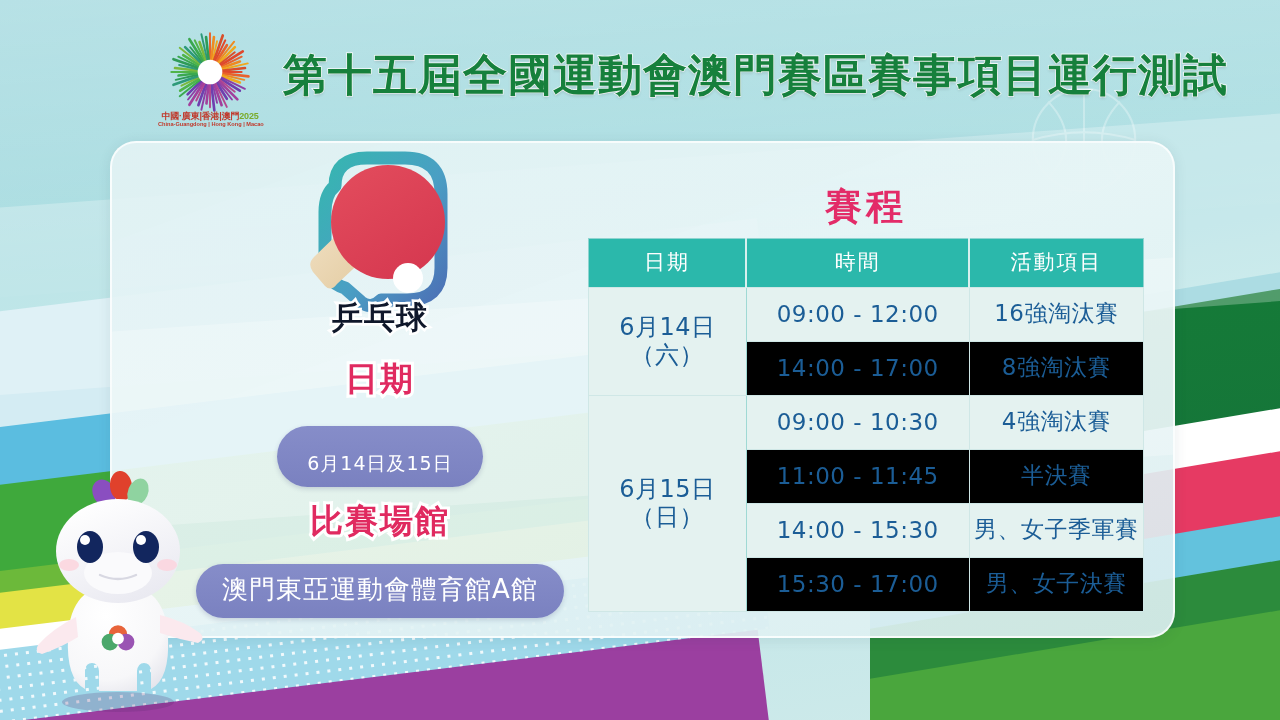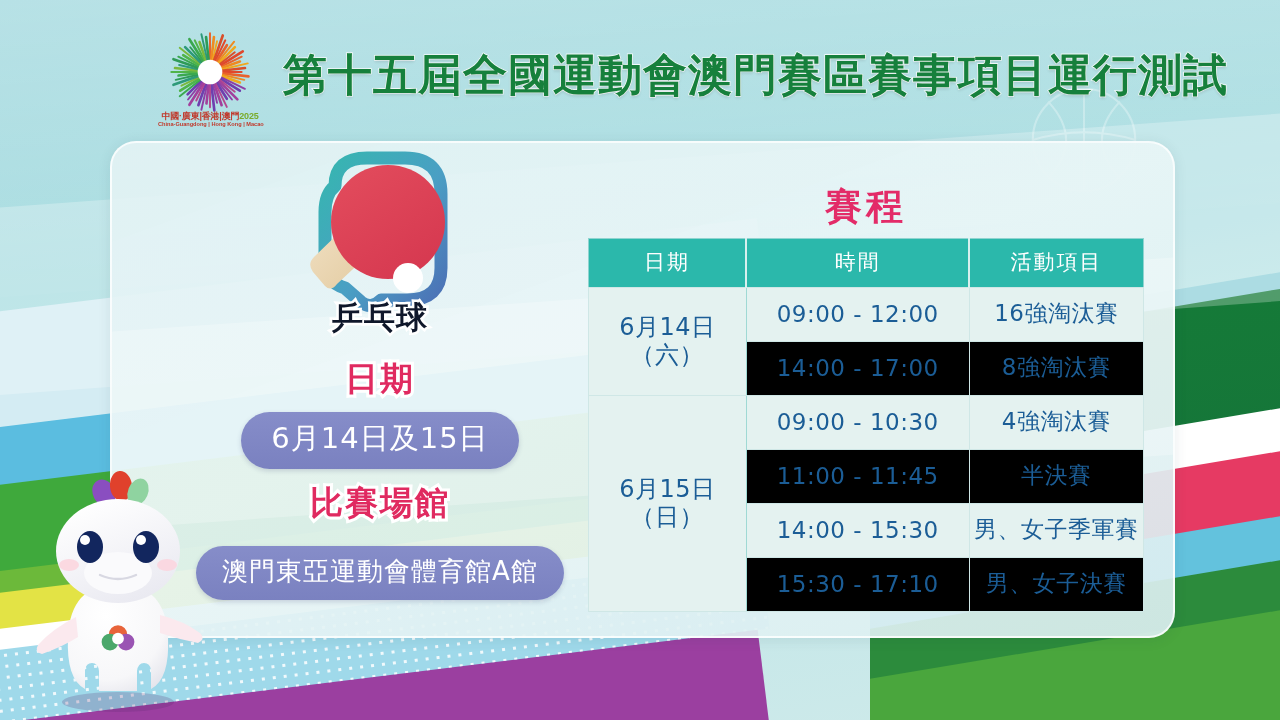--- a/index.html
+++ b/index.html
@@ -179,26 +179,26 @@
   .label-pink {
     margin-top: 12px;
     font-size: 33px; font-weight: 700; color: #e02a60;
     -webkit-text-stroke: 6px #ffffff;
     paint-order: stroke fill;
     letter-spacing: 2px;
     font-family: "DejaVu Sans", "Liberation Sans", sans-serif;
   }
 
   .pill {
-    margin-top: 10px;
+    margin-top: 24px;
     background: linear-gradient(180deg, #868dc9 0%, #7a81c0 100%);
     color: #ffffff;
-    font-size: 29px;
+    font-size: 19px;
     border-radius: 40px;
-    padding: 7px 30px 10px;
+    padding: 25px 30px 10px;
     text-align: center;
     letter-spacing: 1px;
     box-shadow: 0 2px 5px rgba(40,45,100,.18);
     white-space: nowrap;
     font-family: "DejaVu Sans", "Liberation Sans", sans-serif;
   }
   .pill-venue { font-size: 26px; padding: 8px 26px 11px; margin-top: 20px; }
 
   
   .sched-title {
@@ -440,21 +440,21 @@
         </tr>
         <tr class="plain">
           <td>11:00 - 11:45</td>
           <td>半決賽</td>
         </tr>
         <tr class="alt">
           <td>14:00 - 15:30</td>
           <td>男、女子季軍賽</td>
         </tr>
         <tr class="plain">
-          <td>15:30 - 17:10</td>
+          <td>15:30 - 17:00</td>
           <td>男、女子決賽</td>
         </tr>
       </tbody>
   </table>
 
   <svg class="mascot" viewBox="0 0 200 255">
     <defs>
       <radialGradient id="bodyg" cx="0.38" cy="0.3" r="0.85">
         <stop offset="0%" stop-color="#ffffff"></stop>
         <stop offset="70%" stop-color="#f7f7f9"></stop>

